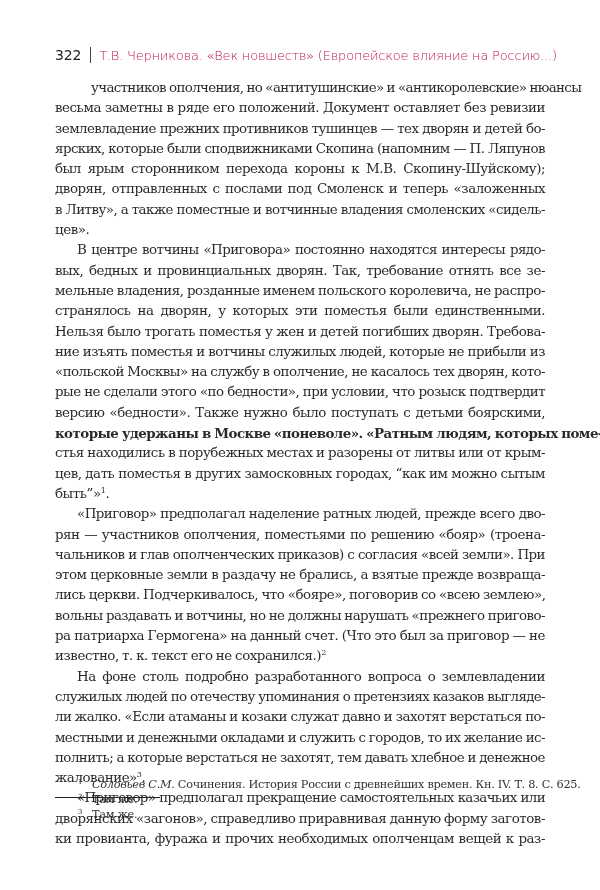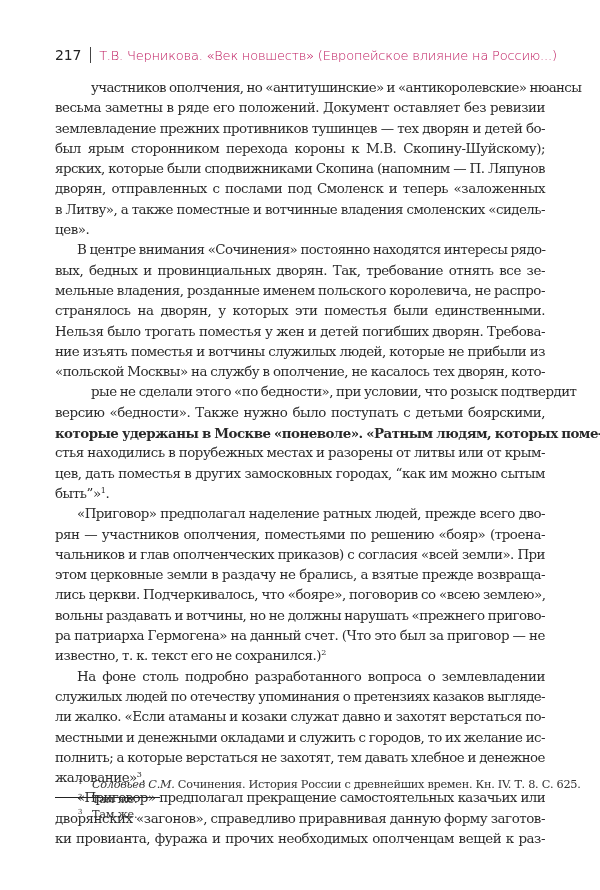--- a/index.html
+++ b/index.html
@@ -16,40 +16,40 @@
   .rule { position: absolute; left: 55px; top: 797px; width: 105px; height: 1px; background: #222; }
   .notes { position: absolute; left: 78px; top: 775px; font-family: "DejaVu Serif", serif; font-size: 11.3px; color: #333; }
   .note { height: 15px; line-height: 15px; white-space: nowrap; letter-spacing: -0.3px; }
   .note .mk { display: inline-block; width: 14px; font-size: 7px; vertical-align: 4px; }
   .note .au { font-style: italic; }
 </style>
 </head>
 <body>
 
 <div class="header">
-  <span class="num">217</span><span class="sep"></span><span class="title">Т.В. Черникова. «Век новшеств» (Европейское влияние на Россию...)</span>
+  <span class="num">322</span><span class="sep"></span><span class="title">Т.В. Черникова. «Век новшеств» (Европейское влияние на Россию...)</span>
 </div>
 
 <div class="body" id="body">
     <div class="line" style="letter-spacing: -0.65px; margin-left: 36px;"><span>участников ополчения, но «антитушинские» и «антикоролевские» нюансы</span></div>
     <div class="line"><span>весьма заметны в ряде его положений. Документ оставляет без ревизии</span></div>
     <div class="line" style="letter-spacing: -0.55px;"><span>землевладение прежних противников тушинцев — тех дворян и детей бо-</span></div>
+    <div class="line" style="letter-spacing: -0.55px;"><span>ярских, которые были сподвижниками Скопина (напомним — П. Ляпунов</span></div>
     <div class="line"><span>был ярым сторонником перехода короны к М.В. Скопину-Шуйскому);</span></div>
-    <div class="line" style="letter-spacing: -0.55px;"><span>ярских, которые были сподвижниками Скопина (напомним — П. Ляпунов</span></div>
     <div class="line"><span>дворян, отправленных с послами под Смоленск и теперь «заложенных</span></div>
     <div class="line" style="letter-spacing: -0.55px;"><span>в Литву», а также поместные и вотчинные владения смоленских «сидель-</span></div>
     <div class="line last"><span>цев».</span></div>
-    <div class="line indent" style="letter-spacing: -0.55px;"><span>В центре внимания «Сочинения» постоянно находятся интересы рядо-</span></div>
+    <div class="line indent" style="letter-spacing: -0.55px;"><span>В центре вотчины «Приговора» постоянно находятся интересы рядо-</span></div>
     <div class="line"><span>вых, бедных и провинциальных дворян. Так, требование отнять все зе-</span></div>
     <div class="line"><span>мельные владения, розданные именем польского королевича, не распро-</span></div>
     <div class="line"><span>странялось на дворян, у которых эти поместья были единственными.</span></div>
     <div class="line"><span>Нельзя было трогать поместья у жен и детей погибших дворян. Требова-</span></div>
     <div class="line" style="letter-spacing: -0.55px;"><span>ние изъять поместья и вотчины служилых людей, которые не прибыли из</span></div>
     <div class="line" style="letter-spacing: -0.55px;"><span>«польской Москвы» на службу в ополчение, не касалось тех дворян, кото-</span></div>
-    <div class="line" style="letter-spacing: -0.55px; margin-left: 36px;"><span>рые не сделали этого «по бедности», при условии, что розыск подтвердит</span></div>
+    <div class="line" style="letter-spacing: -0.55px;"><span>рые не сделали этого «по бедности», при условии, что розыск подтвердит</span></div>
     <div class="line"><span>версию «бедности». Также нужно было поступать с детьми боярскими,</span></div>
     <div class="line" style="letter-spacing: -0.55px; font-weight: bold;"><span>которые удержаны в Москве «поневоле». «Ратным людям, которых поме-</span></div>
     <div class="line"><span>стья находились в порубежных местах и разорены от литвы или от крым-</span></div>
     <div class="line"><span>цев, дать поместья в других замосковных городах, “как им можно сытым</span></div>
     <div class="line last"><span>быть”»</span><sup>1</sup><span>.</span></div>
     <div class="line indent" style="letter-spacing: -0.55px;"><span>«Приговор» предполагал наделение ратных людей, прежде всего дво-</span></div>
     <div class="line"><span>рян — участников ополчения, поместьями по решению «бояр» (троена-</span></div>
     <div class="line" style="letter-spacing: -0.55px;"><span>чальников и глав ополченческих приказов) с согласия «всей земли». При</span></div>
     <div class="line"><span>этом церковные земли в раздачу не брались, а взятые прежде возвраща-</span></div>
     <div class="line"><span>лись церкви. Подчеркивалось, что «бояре», поговорив со «всею землею»,</span></div>

